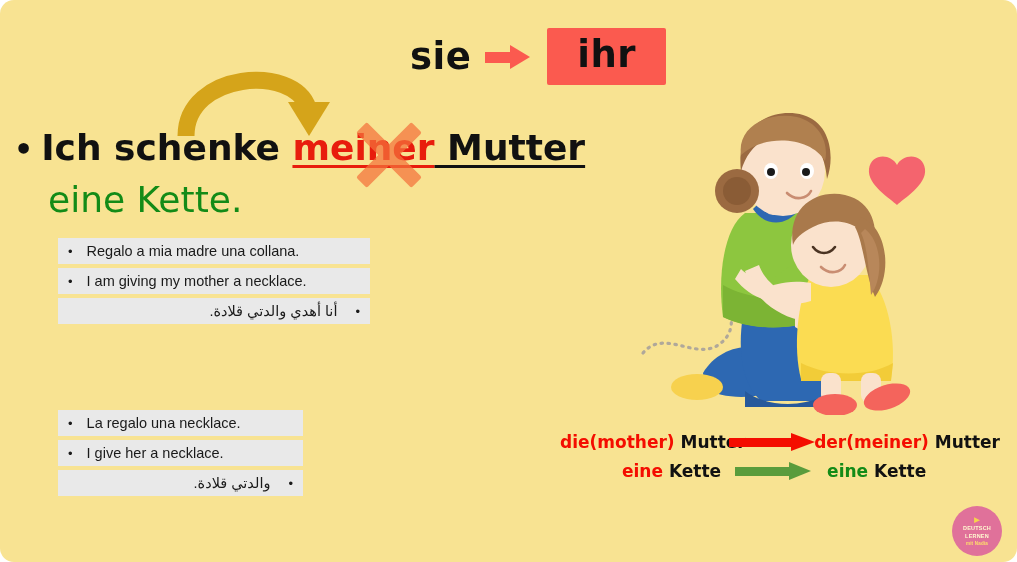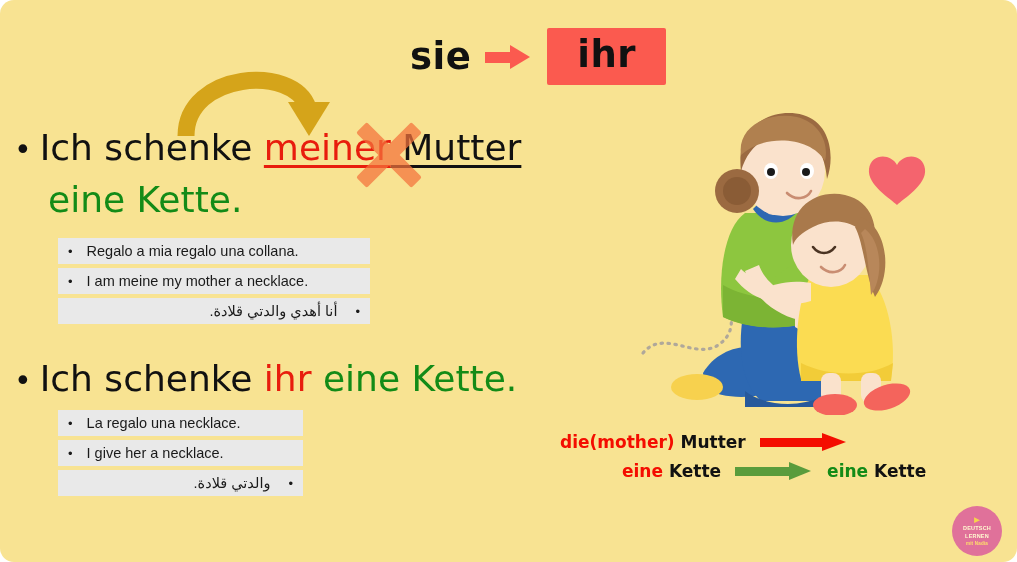--- a/index.html
+++ b/index.html
@@ -37,21 +37,21 @@
   
   #gold-arrow{position:absolute;left:176px;top:58px;width:160px;height:80px;}
 
   
   .sentence{
     position:absolute;
     font-family:"DejaVu Sans",sans-serif;
     font-size:36px;font-weight:400;color:#111;
     white-space:nowrap;line-height:1.12;
   }
-  #sentence-1{left:14px;top:128px;}
+  #sentence-1{left:14px;top:128px;font-weight:bold;}
   #sentence-1-line2{left:48px;top:180px;}
   #sentence-2{left:14px;top:359px;}
   .bullet-dot{display:inline-block;vertical-align:middle;margin-right:8px;font-size:30px;color:#111;}
   .black{color:#111;}
   .red{color:#e81d0d;}
   .green{color:#138b17;}
   .ul-red{text-decoration:underline;text-decoration-color:#e81d0d;text-underline-offset:5px;text-decoration-thickness:3px;}
   .ul-black{text-decoration:underline;text-decoration-color:#111;text-underline-offset:5px;text-decoration-thickness:3px;}
 
   
@@ -140,35 +140,32 @@
     <span class="green">eine Kette</span><span class="green">.</span>
   </div>
   <div id="x-mark">
     <span class="bar b1"></span>
       <span class="bar b2"></span>
   </div>
 
   <div class="trans-box" id="trans-1">
     <div class="trans-row">
       <span class="tb">•</span>
-      <span class="ttext">Regalo a mia regalo una collana.</span>
-    </div>
-    <div class="trans-row">
-      <span class="tb">•</span>
-      <span class="ttext">I am meine my mother a necklace.</span>
+      <span class="ttext">Regalo a mia madre una collana.</span>
+    </div>
+    <div class="trans-row">
+      <span class="tb">•</span>
+      <span class="ttext">I am giving my mother a necklace.</span>
     </div>
     <div class="trans-row rtl">
       <span class="tb">•</span>
       <span class="ttext">أنا أهدي والدتي قلادة.</span>
     </div>
   </div>
 
-  <div class="sentence" id="sentence-2">
-    <span class="bullet-dot">•</span><span class="black">Ich schenke </span><span class="red">ihr</span><span class="green"> eine Kette.</span>
-  </div>
 
   <div class="trans-box" id="trans-2">
     <div class="trans-row">
       <span class="tb">•</span>
       <span class="ttext">La regalo una necklace.</span>
     </div>
     <div class="trans-row">
       <span class="tb">•</span>
       <span class="ttext">I give her a necklace.</span>
     </div>
@@ -243,20 +240,23 @@
   </svg>
 
   <div id="legend">
     <div class="legend-row" id="legend-row-1">
       <span class="legend-left">
         <span class="lg-red">die(mother)</span><span class="lg-black"> Mutter</span>
       </span>
       <span class="legend-arrow arrow-red">
         <span class="shaft"></span>
           <span class="head"></span>
+      </span>
+      <span class="legend-right">
+        <span class="lg-red">der(meiner)</span><span class="lg-black"> Mutter</span>
       </span>
     </div>
     <div class="legend-row" id="legend-row-2">
       <span class="legend-left">
         <span class="lg-red">eine</span><span class="lg-black"> Kette</span>
       </span>
       <span class="legend-arrow arrow-green">
         <span class="shaft"></span>
           <span class="head"></span>
       </span>

